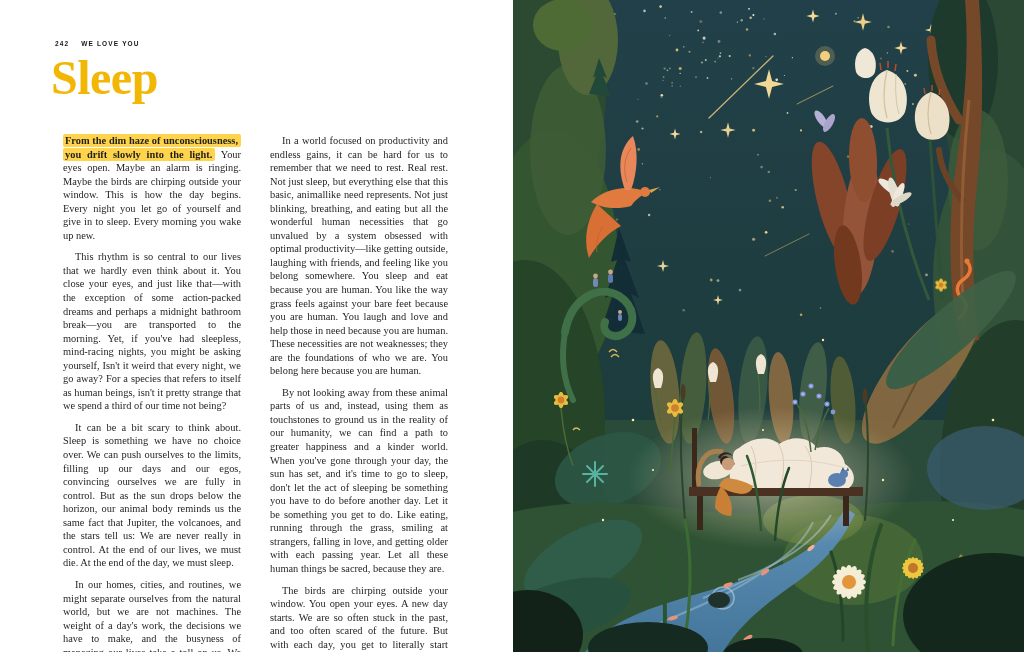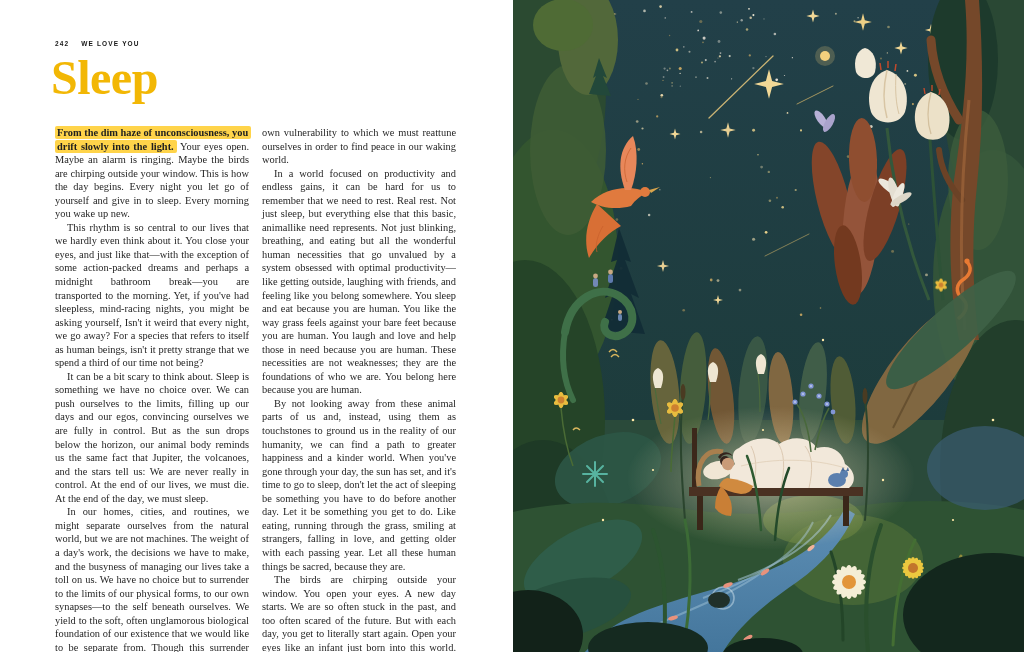--- a/index.html
+++ b/index.html
@@ -8,21 +8,21 @@
   .page-left{position:absolute;left:0;top:0;width:513px;height:652px;background:var(--page-background,#fff)}
   .running-head{position:absolute;left:55px;top:40px;font-family:"Liberation Sans",sans-serif;
     font-size:6.5px;font-weight:bold;letter-spacing:1.15px;color:#161616;white-space:nowrap}
   .running-head span + span{margin-left:9px}
   h1.title{position:absolute;left:51px;top:52px;margin:0;font-size:48px;line-height:1.1;font-weight:700;
     color:var(--title-color,#f2b705);font-family:"Liberation Serif",serif;letter-spacing:-0.5px}
   .col{position:absolute;top:126px;width:194px;font-size:10.4px;line-height:13.55px;text-align:justify;
     color:var(--text-color,#1f1f1f)}
   .col1{left:55px}
   .col2{left:262px}
-  .col p{margin:0}
+  .col p{margin:8px}
   .col p.indent{text-indent:12px}
   .it{}
   .hl{background:var(--highlight-color,#ffd44a);font-weight:bold;padding:1px 3px 1px 2px;border-radius:2px;
     -webkit-box-decoration-break:clone;box-decoration-break:clone}
   .page-right{position:absolute;left:513px;top:0;width:511px;height:652px;overflow:hidden}
   .page-right svg{display:block}
 </style>
 </head>
 <body>
 
@@ -34,21 +34,20 @@
       <span>WE LOVE YOU</span>
     </div>
     <h1 class="title">Sleep</h1>
     <div class="col col1">
         <p><span class="hl">From the dim haze of unconsciousness, you drift slowly into the light.</span><span> Your eyes open. Maybe an alarm is ringing. Maybe the birds are chirping outside your window. This is how the day begins. Every night you let go of yourself and give in to sleep. Every morning you wake up new.</span></p>
         <p class="indent"><span>This rhythm is so central to our lives that we hardly even think about it. You close your eyes, and just like </span><span class="it">that</span><span>—with the exception of some action-packed dreams and perhaps a midnight bathroom break—you are transported to the morning. Yet, if you've had sleepless, mind-racing nights, you might be asking yourself, </span><span class="it">Isn't it weird that every night, we go away?</span><span> For a species that refers to itself as human </span><span class="it">beings</span><span>, isn't it pretty strange that we spend a third of our time not </span><span class="it">being</span><span>?</span></p>
         <p class="indent"><span>It can be a bit scary to think about. Sleep is something we have no choice over. We can push ourselves to the limits, filling up our days and our egos, convincing ourselves we are fully in control. But as the sun drops below the horizon, our animal body reminds us the same fact that Jupiter, the volcanoes, and the stars tell us: We are never really in control. At the end of our lives, we must die. At the end of the day, we must sleep.</span></p>
         <p class="indent"><span>In our homes, cities, and routines, we might separate ourselves from the natural world, but we are not machines. The weight of a day's work, the decisions we have to make, and the busyness of managing our lives take a toll on us. We have no choice but to surrender to the limits of our physical forms, to our own synapses—to the self beneath ourselves. We yield to the soft, often unglamorous biological foundation of our existence that we would like to be separate from. Though this surrender might feel like a loss of control or an inconvenient requirement, it is exactly this closeness with our</span></p>
       </div>
     <div class="col col2">
-        <p><span>own vulnerability to which we must reattune ourselves in order to find peace in our waking world.</span></p>
         <p class="indent"><span>In a world focused on productivity and endless gains, it can be hard for us to remember that we need to rest. Real rest. Not just sleep, but everything else that this basic, animallike need represents. Not just blinking, breathing, and eating but all the wonderful human necessities that go unvalued by a system obsessed with optimal productivity—like getting outside, laughing with friends, and feeling like you belong somewhere. You sleep and eat because you are human. You like the way grass feels against your bare feet because you are human. You laugh and love and help those in need because you are human. These necessities are not weaknesses; they are the foundations of who we are. You belong here because you are human.</span></p>
         <p class="indent"><span>By not looking away from these animal parts of us and, instead, using them as touchstones to ground us in the reality of our humanity, we can find a path to greater happiness and a kinder world. When you've gone through your day, the sun has set, and it's time to go to sleep, don't let the act of sleeping be something you </span><span class="it">have</span><span> to do before another day. Let it be something you </span><span class="it">get to do</span><span>. Like eating, running through the grass, smiling at strangers, falling in love, and getting older with each passing year. Let all these human things be sacred, because they are.</span></p>
         <p class="indent"><span>The birds are chirping outside your window. You open your eyes. A new day starts. We are so often stuck in the past, and too often scared of the future. But with each day, you get to literally start again. Open your eyes like an infant just born into this world. Wake up and love this one day with everything you have, because it is everything. And, wonderfully, you have it.</span></p>
       </div>
   </div>
 
   <div class="page-right">
     <svg id="illo" width="511" height="652" viewBox="0 0 511 652" xmlns="http://www.w3.org/2000/svg" role="img" aria-label="Night forest illustration: a person sleeps in a small wooden bed wrapped in a white quilt among tall grasses and flowers under a starry teal sky with shooting stars; white tulips bloom at top right, an orange bird flies at left, a snake coils on a tree trunk, tiny figures stand on a spiral fern, and a blue stream with fish winds past the bed.">
       <defs>
         <linearGradient id="skyGrad" x1="0" y1="0" x2="0" y2="1">

